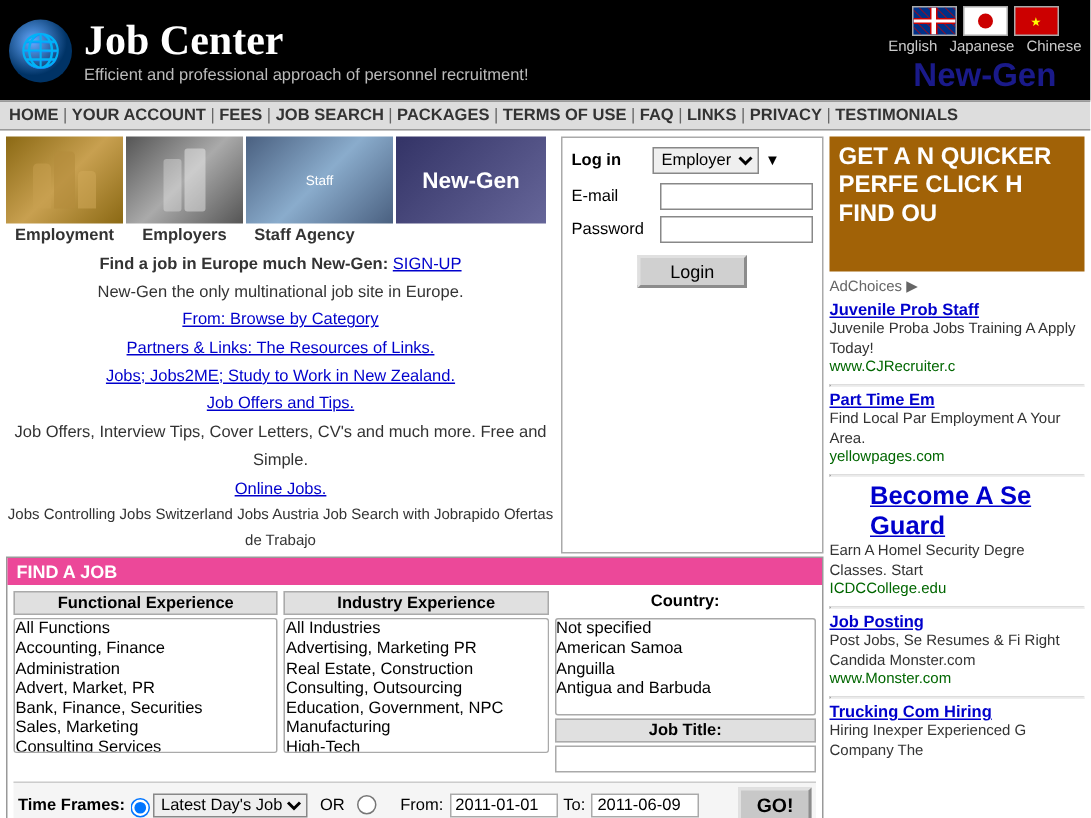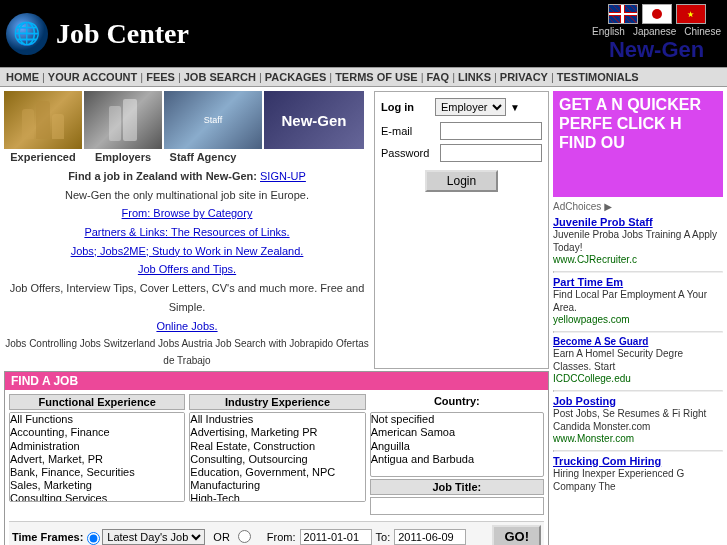--- a/index.html
+++ b/index.html
@@ -9,20 +9,21 @@
   </style>
 </head>
 <body>
 
 <div style="background:#000; display:flex; align-items:center; padding:4px 6px; gap:8px;">
   <div style="width:42px; height:42px; background:radial-gradient(circle at 38% 35%, #6af 0%, #036 60%); border-radius:50%; display:flex; align-items:center; justify-content:center; flex-shrink:0;">
     <span style="color:#fff; font-size:22px;">🌐</span>
   </div>
   <div>
     <div style="font-size:28px; font-weight:bold; color:#fff; font-family:Liberation Serif, serif;">Job Center</div>
+    <div style="font-size:11px; color:#bbb; white-space:nowrap;">Efficient and professional approach of personnel recruitment!</div>
   </div>
   <div style="margin-left:auto; display:flex; flex-direction:column; align-items:center;">
     <div style="display:flex; gap:4px; margin-bottom:2px;">
 
       <div style="width:30px; height:20px; background:#003087; border:1px solid #aaa; position:relative; overflow:hidden; cursor:pointer;">
         <div style="position:absolute; top:0; left:0; width:100%; height:100%; background: repeating-linear-gradient(45deg, transparent, transparent 3px, rgba(200,0,0,0.5) 3px, rgba(200,0,0,0.5) 4px);"></div>
         <div style="position:absolute; top:40%; left:0; width:100%; height:20%; background:#c00;"></div>
         <div style="position:absolute; top:0; left:40%; width:20%; height:100%; background:#c00;"></div>
         <div style="position:absolute; top:45%; left:0; width:100%; height:10%; background:#fff;"></div>
         <div style="position:absolute; top:0; left:45%; width:10%; height:100%; background:#fff;"></div>
@@ -94,27 +95,27 @@
           <div style="width:98px; height:58px; background:linear-gradient(135deg,#4a6080,#8aaccc,#4a6080); display:flex; align-items:center; justify-content:center;">
             <div style="color:#fff; font-size:9px; text-align:center;">Staff</div>
           </div>
 
           <div style="width:100px; height:58px; background:linear-gradient(135deg,#336,#669); display:flex; align-items:center; justify-content:center;">
             <span style="color:#fff; font-size:15px; font-weight:bold;">New-Gen</span>
           </div>
         </div>
 
         <div style="display:flex; gap:2px; font-size:11px; font-weight:bold; color:#333; margin-bottom:4px;">
-          <div style="width:78px; text-align:center; cursor:pointer;">Experienced</div>
+          <div style="width:78px; text-align:center; cursor:pointer;">Employment</div>
           <div style="width:78px; text-align:center; cursor:pointer;">Employers</div>
           <div style="width:78px; text-align:center; cursor:pointer;">Staff Agency</div>
         </div>
 
         <div style="font-size:11px; color:#333; line-height:1.7; text-align:center;">
-          <div><span style="font-weight:bold;">Find a job in Zealand with New-Gen:</span> <a href="#" style="color:#00c;">SIGN-UP</a></div>
+          <div><span style="font-weight:bold;">Find a job in Europe much New-Gen:</span> <a href="#" style="color:#00c;">SIGN-UP</a></div>
           <div><span>New-Gen the only multinational job site in Europe.</span></div>
           <div><a href="#" style="color:#00c;">From: Browse by Category</a></div>
           <div><a href="#" style="color:#00c;">Partners &amp; Links: The Resources of Links.</a></div>
           <div><a href="#" style="color:#00c;">Jobs; Jobs2ME; Study to Work in New Zealand.</a></div>
           <div><a href="#" style="color:#00c;">Job Offers and Tips.</a></div>
           <div><span>Job Offers, Interview Tips, Cover Letters, CV's and much more. Free and Simple.</span></div>
           <div><a href="#" style="color:#00c;">Online Jobs.</a></div>
           <div style="font-size:10px;"><span>Jobs Controlling Jobs Switzerland Jobs Austria Job Search with Jobrapido Ofertas</span></div>
           <div style="font-size:10px;"><span>de Trabajo</span></div>
         </div>
@@ -204,42 +205,42 @@
           <input type="text" style="border: 1px solid rgb(170, 170, 170); padding: 1px 3px; font-size: 11px; width: 72px;" value="2011-06-09">
           <button style="background:#c8c8c8; border:2px outset #e0e0e0; font-weight:bold; font-size:13px; padding:2px 10px; cursor:pointer; margin-left:auto;">GO!</button>
         </div>
 
       </div>
     </div>
   </div>
 
   <div style="width:170px; flex-shrink:0; font-size:11px;">
 
-    <div style="background:#d946ef; color:#fff; font-weight:900; padding:4px 6px; height:106px; margin-bottom:4px; cursor:pointer; font-size:15px; line-height:1.3; display:flex; flex-direction:column; justify-content:space-between;">
+    <div style="background:#a16207; color:#fff; font-weight:900; padding:4px 6px; height:90px; margin-bottom:4px; cursor:pointer; font-size:15px; line-height:1.3; display:flex; flex-direction:column; justify-content:space-between;">
       <div style="font-size:16px; font-weight:900; color:#fff; line-height:1.2;">GET A N QUICKER PERFE CLICK H FIND OU</div>
     </div>
 
     <div style="font-size:10px; color:#666; margin-bottom:4px;">AdChoices ▶</div>
 
     <div style="margin-bottom:6px;">
       <a href="#" style="color:#0000cc; font-size:11px; font-weight:bold; text-decoration:underline; display:block;">Juvenile Prob Staff</a>
       <div style="color:#333; font-size:10px; line-height:1.3;">Juvenile Proba Jobs Training A Apply Today!</div>
       <div style="color:#006600; font-size:10px;">www.CJRecruiter.c</div>
     </div>
     <hr style="border-top:1px solid #ddd; margin:3px 0;">
 
     <div style="margin-bottom:6px;">
       <a href="#" style="color:#0000cc; font-size:11px; font-weight:bold; text-decoration:underline; display:block;">Part Time Em</a>
       <div style="color:#333; font-size:10px; line-height:1.3;">Find Local Par Employment A Your Area.</div>
       <div style="color:#006600; font-size:10px;">yellowpages.com</div>
     </div>
     <hr style="border-top:1px solid #ddd; margin:3px 0;">
 
     <div style="margin-bottom:6px;">
-      <a href="#" style="color:#0000cc; font-size:10px; font-weight:bold; text-decoration:underline; display:block;">Become A Se Guard</a>
+      <a href="#" style="color:#0000cc; font-size:17px; font-weight:bold; text-decoration:underline; display:block;margin-left:27px;">Become A Se Guard</a>
       <div style="color:#333; font-size:10px; line-height:1.3;">Earn A Homel Security Degre Classes. Start</div>
       <div style="color:#006600; font-size:10px;">ICDCCollege.edu</div>
     </div>
     <hr style="border-top:1px solid #ddd; margin:3px 0;">
 
     <div style="margin-bottom:6px;">
       <a href="#" style="color:#0000cc; font-size:11px; font-weight:bold; text-decoration:underline; display:block;">Job Posting</a>
       <div style="color:#333; font-size:10px; line-height:1.3;">Post Jobs, Se Resumes &amp; Fi Right Candida Monster.com</div>
       <div style="color:#006600; font-size:10px;">www.Monster.com</div>
     </div>

